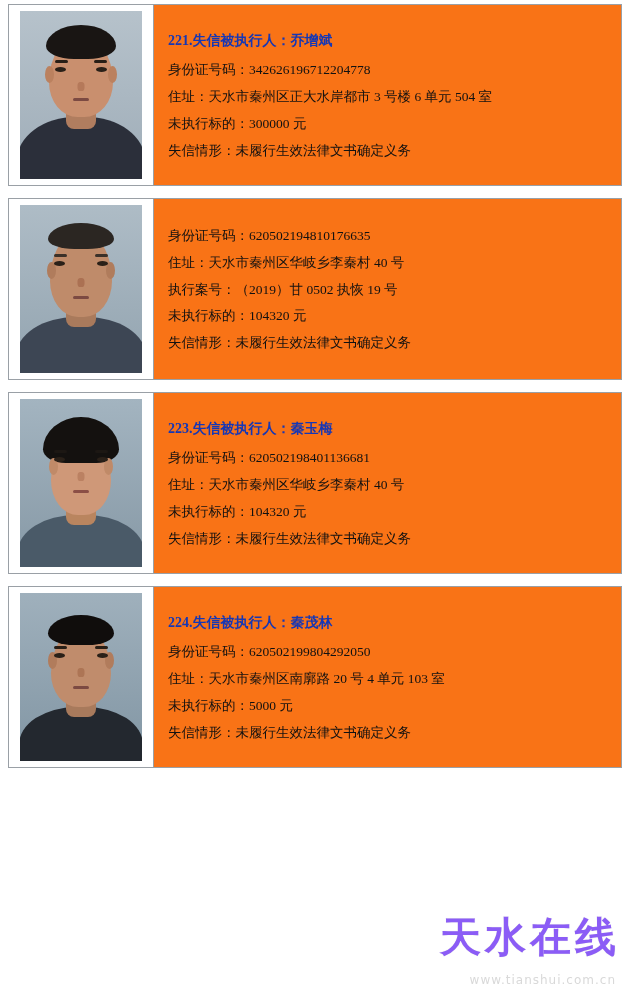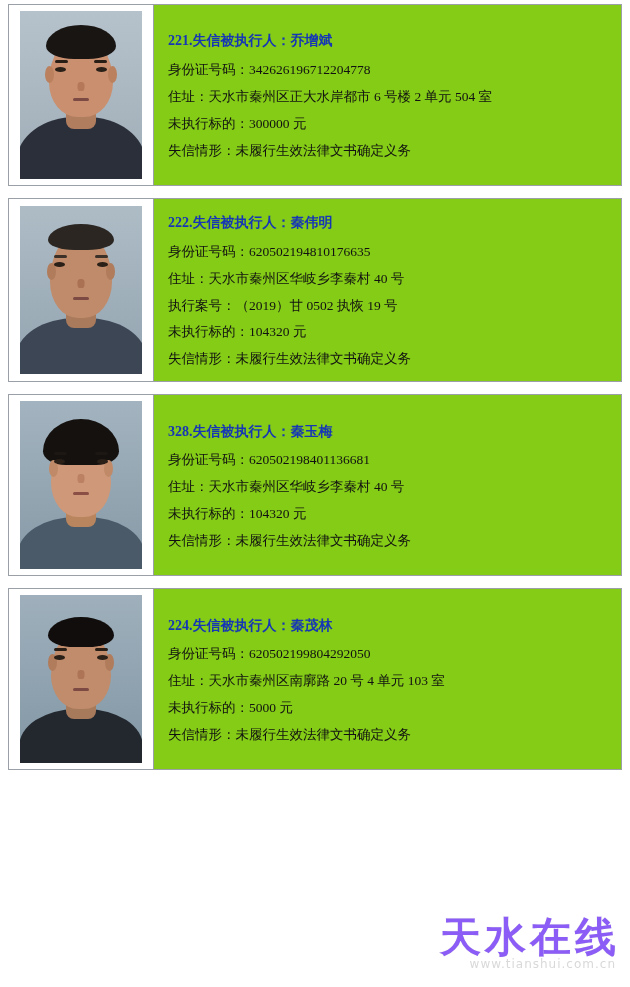--- a/index.html
+++ b/index.html
@@ -17,21 +17,21 @@
   .page {
     position: relative;
     width: 630px;
     height: 987px;
     background: #fff;
   }
   .record {
     position: relative;
     display: flex;
     border: 1px solid #9aa0a6;
-    background: #84cc16;
+    background: #f97316;
     box-sizing: border-box;
     margin: 0 8px 12px 8px;
   }
   .record:first-of-type { margin-top: 4px; }
   .photo-cell {
     width: 145px;
     flex: 0 0 145px;
     border-right: 1px solid #9aa0a6;
     box-sizing: border-box;
     display: flex;
@@ -151,21 +151,21 @@
     font-size: 41px;
     font-weight: bold;
     letter-spacing: 4px;
     font-family: "DejaVu Sans", "Liberation Sans", sans-serif;
     text-shadow: 0 0 1px #dcdcdc;
     pointer-events: none;
   }
   .watermark-url {
     position: absolute;
     right: 14px;
-    bottom: 20px;
+    bottom: 4px;
     color: #d9d9d9;
     font-size: 12px;
     letter-spacing: 1px;
     font-family: "DejaVu Sans", "Liberation Sans", sans-serif;
     pointer-events: none;
   }
 </style>
 </head>
 <body>
 
@@ -188,21 +188,21 @@
         <div class="p-nose" style="background:#b5795a; bottom:88px;"></div>
         <div class="p-mouth" style="bottom:78px;"></div>
       </div>
     </div>
     <div class="info-cell">
       <div class="line title">221.失信被执行人：乔增斌</div>
       <div class="line">
         <span class="lbl">身份证号码：</span><span class="val">342626196712204778</span>
       </div>
       <div class="line">
-        <span class="lbl">住址：</span><span class="val">天水市秦州区正大水岸都市 6 号楼 2 单元 504 室</span>
+        <span class="lbl">住址：</span><span class="val">天水市秦州区正大水岸都市 3 号楼 6 单元 504 室</span>
       </div>
       <div class="line">
         <span class="lbl">未执行标的：</span><span class="val">300000 元</span>
       </div>
       <div class="line">
         <span class="lbl">失信情形：</span><span class="val">未履行生效法律文书确定义务</span>
       </div>
     </div>
   </div>
 
@@ -218,21 +218,20 @@
         <div class="p-ear" style="background:#b07c5c; right:27px; bottom:94px;"></div>
         <div class="p-brow" style="left:34px; bottom:116px; background:#3b3129;"></div>
         <div class="p-brow" style="right:34px; bottom:116px; background:#3b3129;"></div>
         <div class="p-eye" style="left:34px; bottom:107px;"></div>
         <div class="p-eye" style="right:34px; bottom:107px;"></div>
         <div class="p-nose" style="background:#ab7153; bottom:86px;"></div>
         <div class="p-mouth" style="bottom:74px;"></div>
       </div>
     </div>
     <div class="info-cell">
-      <div class="line title">222.失信被执行人：秦伟明</div>
       <div class="line">
         <span class="lbl">身份证号码：</span><span class="val">620502194810176635</span>
       </div>
       <div class="line">
         <span class="lbl">住址：</span><span class="val">天水市秦州区华岐乡李秦村 40 号</span>
       </div>
       <div class="line">
         <span class="lbl">执行案号：</span><span class="val">（2019）甘 0502 执恢 19 号</span>
       </div>
       <div class="line">
@@ -256,21 +255,21 @@
         <div class="p-ear" style="background:#c08a68; right:29px; bottom:92px;"></div>
         <div class="p-brow" style="left:34px; bottom:114px; background:#1c1713;"></div>
         <div class="p-brow" style="right:34px; bottom:114px; background:#1c1713;"></div>
         <div class="p-eye" style="left:34px; bottom:105px;"></div>
         <div class="p-eye" style="right:34px; bottom:105px;"></div>
         <div class="p-nose" style="background:#bb8162; bottom:86px;"></div>
         <div class="p-mouth" style="bottom:74px; background:#8b4f46;"></div>
       </div>
     </div>
     <div class="info-cell">
-      <div class="line title">328.失信被执行人：秦玉梅</div>
+      <div class="line title">223.失信被执行人：秦玉梅</div>
       <div class="line">
         <span class="lbl">身份证号码：</span><span class="val">620502198401136681</span>
       </div>
       <div class="line">
         <span class="lbl">住址：</span><span class="val">天水市秦州区华岐乡李秦村 40 号</span>
       </div>
       <div class="line">
         <span class="lbl">未执行标的：</span><span class="val">104320 元</span>
       </div>
       <div class="line">

